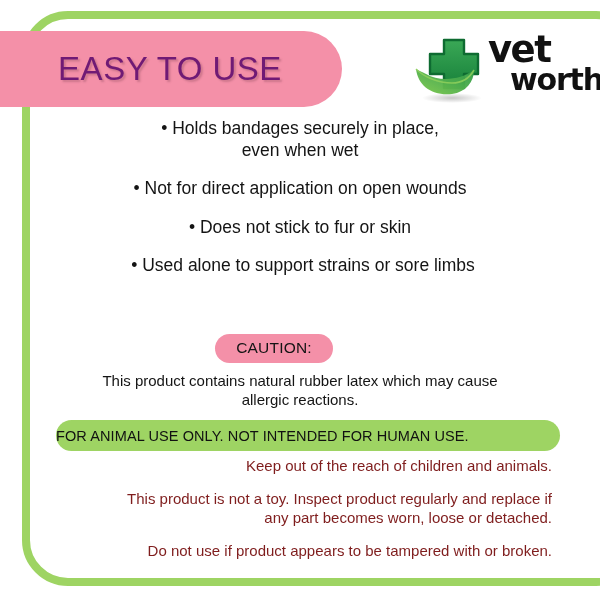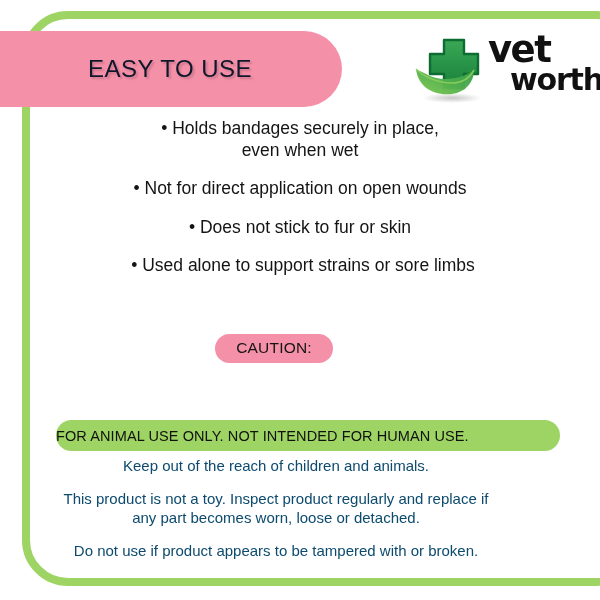--- a/index.html
+++ b/index.html
@@ -53,22 +53,22 @@
     height: 76px;
     background: #f490a8;
     border-radius: 0 40px 40px 0;
     display: flex;
     align-items: center;
     justify-content: center;
     box-sizing: border-box;
     padding-left: 38px;
   }
   .easy-banner-text {
-    color: #0f172a;
-    font-size: 24px;
+    color: #701a75;
+    font-size: 33px;
     letter-spacing: 0.5px;
     font-weight: 400;
     text-shadow: 2px 2px 2px rgba(120, 60, 75, 0.30);
     white-space: nowrap;
   }
 
   
   .logo {
     position: absolute;
     left: 412px;
@@ -179,22 +179,22 @@
     letter-spacing: 0.1px;
     white-space: nowrap;
   }
 
   
   .footer-notes {
     position: absolute;
     left: 0;
     top: 457px;
     width: 552px;
-    text-align: center;
-    color: #0c4a6e;
+    text-align: right;
+    color: #7f1d1d;
   }
   .footer-note {
     font-size: 15px;
     line-height: 1.26;
     margin-bottom: 14px;
     white-space: pre-line;
   }
   .footer-note:last-child { margin-bottom: 0; margin-top: 10px; }
 </style>
 </head>
@@ -247,20 +247,22 @@
 even when wet</div>
     <div class="bullet-item">• Not for direct application on open wounds</div>
     <div class="bullet-item">• Does not stick to fur or skin</div>
     <div class="bullet-item">• Used alone to support strains or sore limbs</div>
   </div>
 
   <div class="caution-row">
     <span class="caution-pill">CAUTION:</span>
   </div>
 
+  <div class="latex-note">This product contains natural rubber latex which may cause
+allergic reactions.</div>
 
   <div class="animal-banner">
     <span class="animal-banner-text">FOR ANIMAL USE ONLY. NOT INTENDED FOR HUMAN USE.</span>
   </div>
 
   <div class="footer-notes">
     <div class="footer-note">Keep out of the reach of children and animals.</div>
     <div class="footer-note">This product is not a toy. Inspect product regularly and replace if
 any part becomes worn, loose or detached.</div>
     <div class="footer-note">Do not use if product appears to be tampered with or broken.</div>

